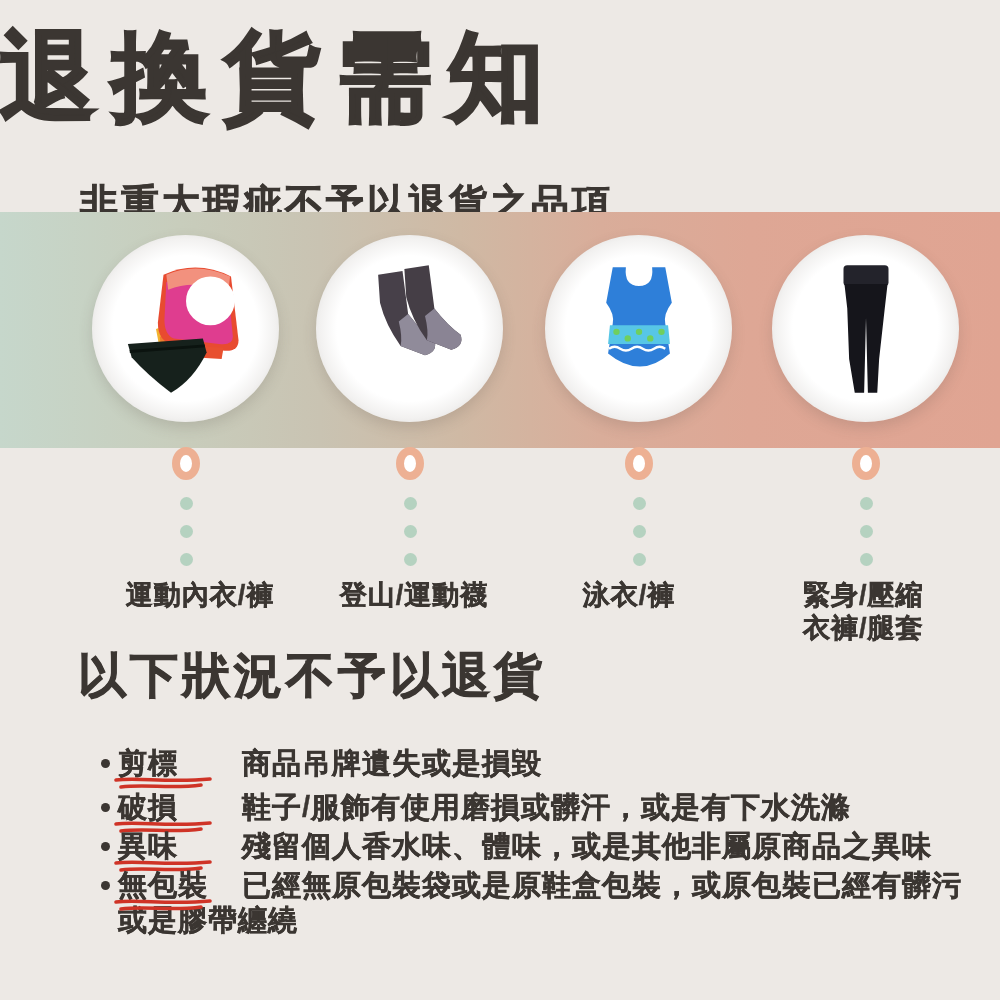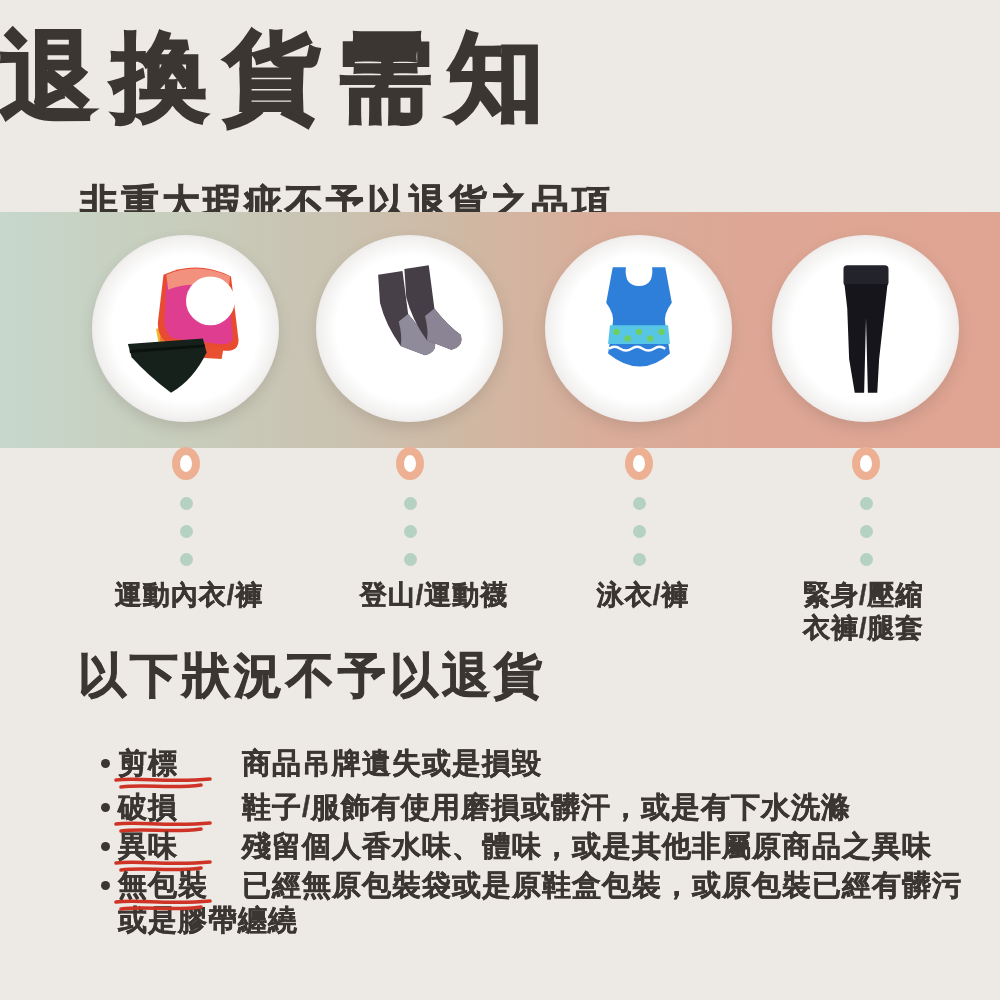--- a/index.html
+++ b/index.html
@@ -214,23 +214,23 @@
 <div class="dot" style="left:404px;top:497px"></div>
 <div class="dot" style="left:404px;top:525px"></div>
 <div class="dot" style="left:404px;top:553px"></div>
 <div class="dot" style="left:633px;top:497px"></div>
 <div class="dot" style="left:633px;top:525px"></div>
 <div class="dot" style="left:633px;top:553px"></div>
 <div class="dot" style="left:860px;top:497px"></div>
 <div class="dot" style="left:860px;top:525px"></div>
 <div class="dot" style="left:860px;top:553px"></div>
 
-<div class="item-label centered" style="left:189px">運動內衣/褲</div>
-<div class="item-label centered" style="left:434px">登山/運動襪</div>
-<div class="item-label centered" style="left:643px">泳衣/褲</div>
+<div class="item-label centered" style="left:200px">運動內衣/褲</div>
+<div class="item-label centered" style="left:414px">登山/運動襪</div>
+<div class="item-label centered" style="left:629px">泳衣/褲</div>
 <div class="item-label" style="left:803px">
   <span style="display:block">緊身/壓縮</span>
   <span style="display:block">衣褲/腿套</span>
 </div>
 
 <h2 class="section-heading">以下狀況不予以退貨</h2>
 
 <ul class="bullet-list">
   <li>
     <span class="marker-dot"></span>

